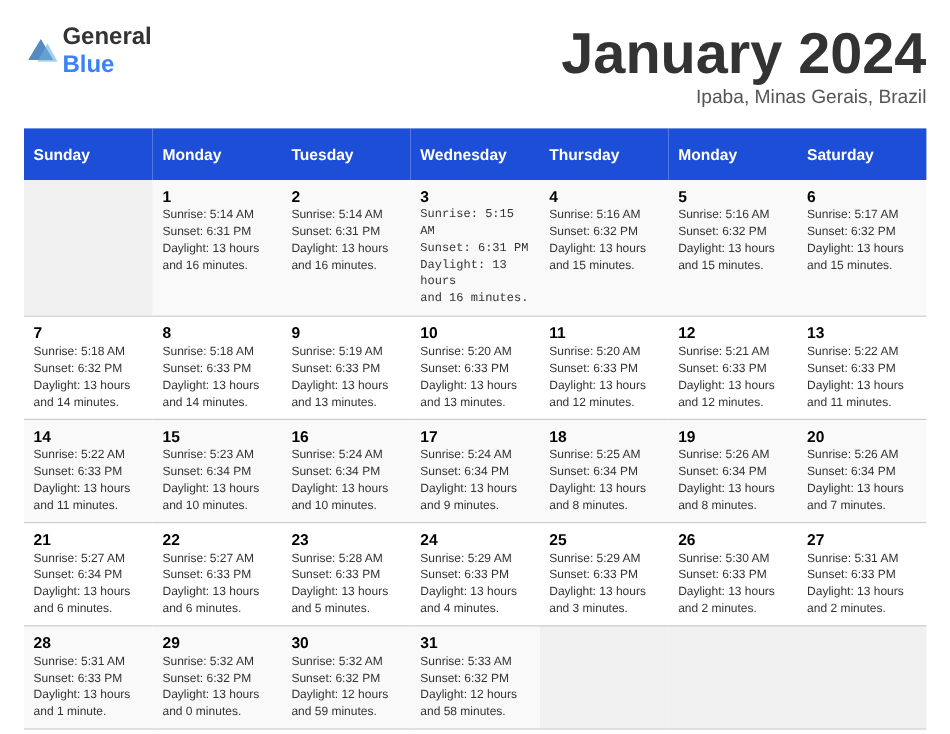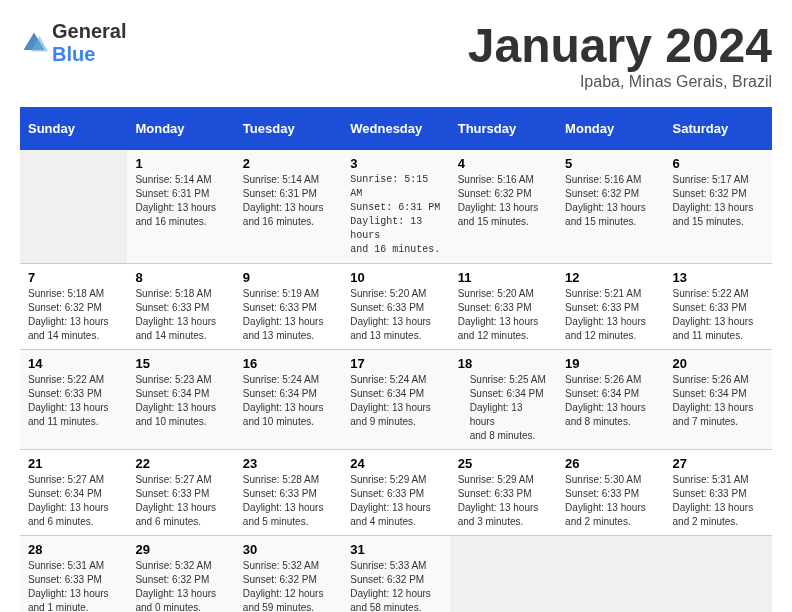--- a/index.html
+++ b/index.html
@@ -235,21 +235,21 @@
         </td>
         <td>
           <span class="day-number">17</span>
           <div class="day-info" style="white-space: pre-line;">Sunrise: 5:24 AM
 Sunset: 6:34 PM
 Daylight: 13 hours
 and 9 minutes.</div>
         </td>
         <td>
           <span class="day-number">18</span>
-          <div class="day-info" style="white-space: pre-line; margin-left: 12px;">Sunrise: 5:25 AM
+          <div class="day-info" style="white-space: pre-line;">Sunrise: 5:25 AM
 Sunset: 6:34 PM
 Daylight: 13 hours
 and 8 minutes.</div>
         </td>
         <td>
           <span class="day-number">19</span>
           <div class="day-info" style="white-space: pre-line;">Sunrise: 5:26 AM
 Sunset: 6:34 PM
 Daylight: 13 hours
 and 8 minutes.</div>

